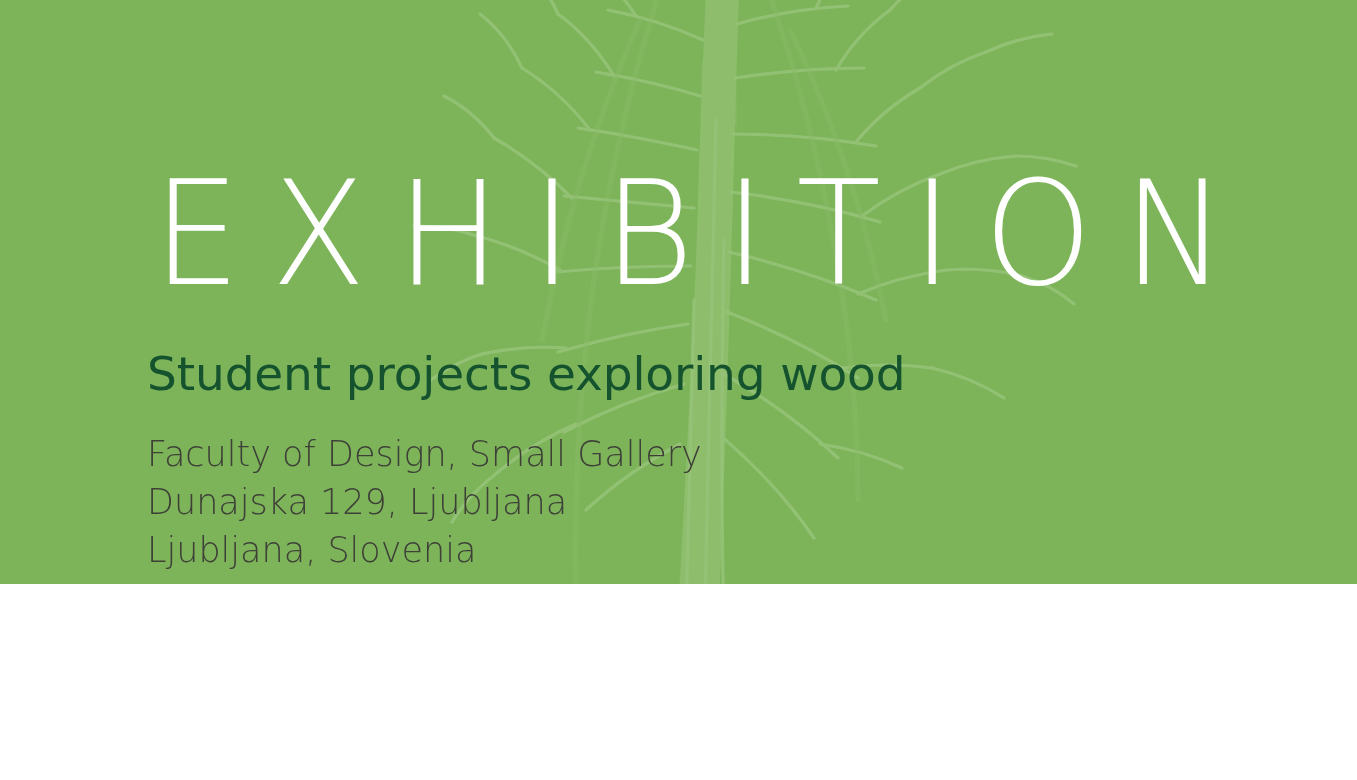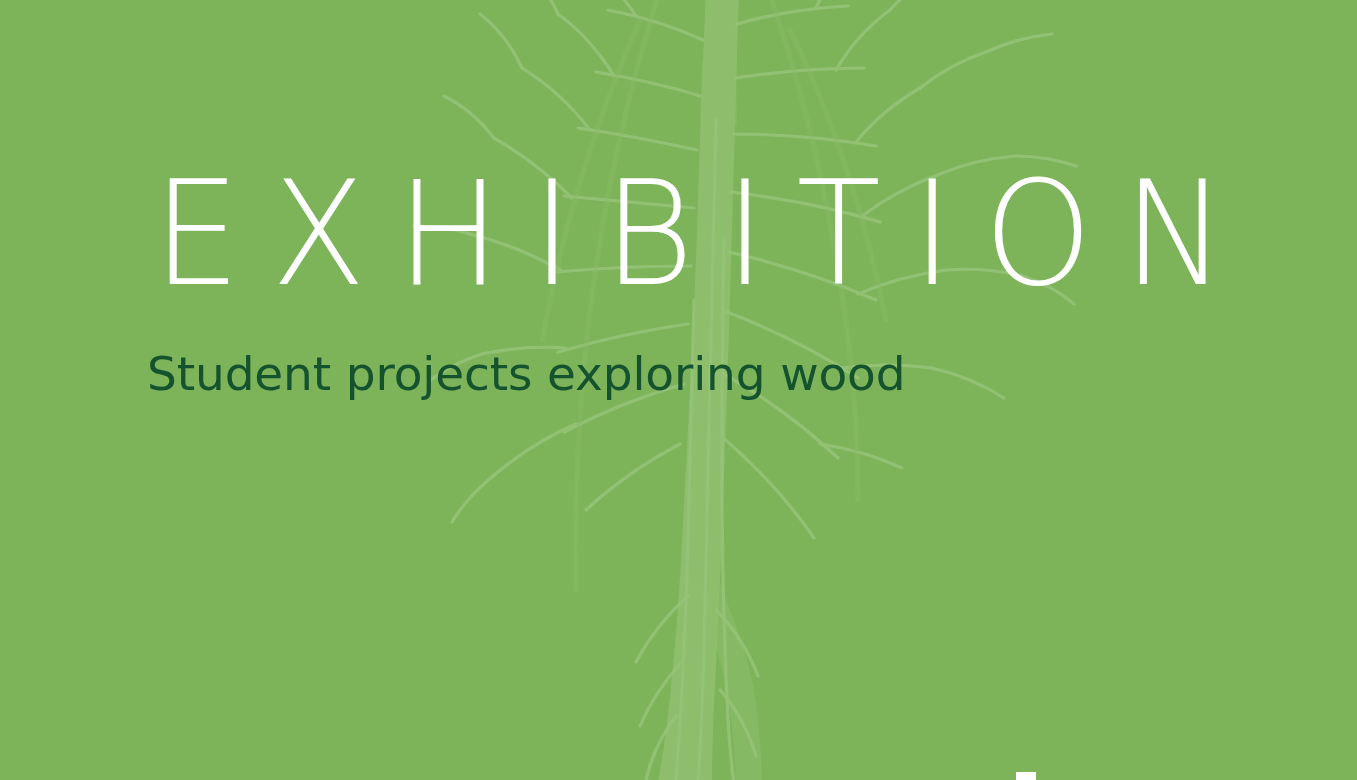--- a/index.html
+++ b/index.html
@@ -9,21 +9,21 @@
   body {
     width: 1357px;
     height: 780px;
     overflow: hidden;
     font-family: "DejaVu Sans", "Liberation Sans", sans-serif;
   }
 
   .slide {
     position: relative;
     width: 1357px;
-    height: 780px;
+    height: 584px;
     background: #7db45a;
     overflow: hidden;
   }
 
   
   .tree-art {
     position: absolute;
     left: 0;
     top: 0;
     width: 1357px;
@@ -208,18 +208,23 @@
       </g>
     </g>
   </svg>
 
   <div class="content">
 
     <h1 class="title">EXHIBITION</h1>
 
     <p class="subtitle">Student projects exploring wood</p>
 
+    <ul class="address">
+      <li>Faculty of Design, Small Gallery</li>
+      <li>Dunajska 129, Ljubljana</li>
+      <li>Ljubljana, Slovenia</li>
+    </ul>
 
   </div>
 
   <div class="bottom-marker"></div>
 
 </div>
 
 </body></html>

